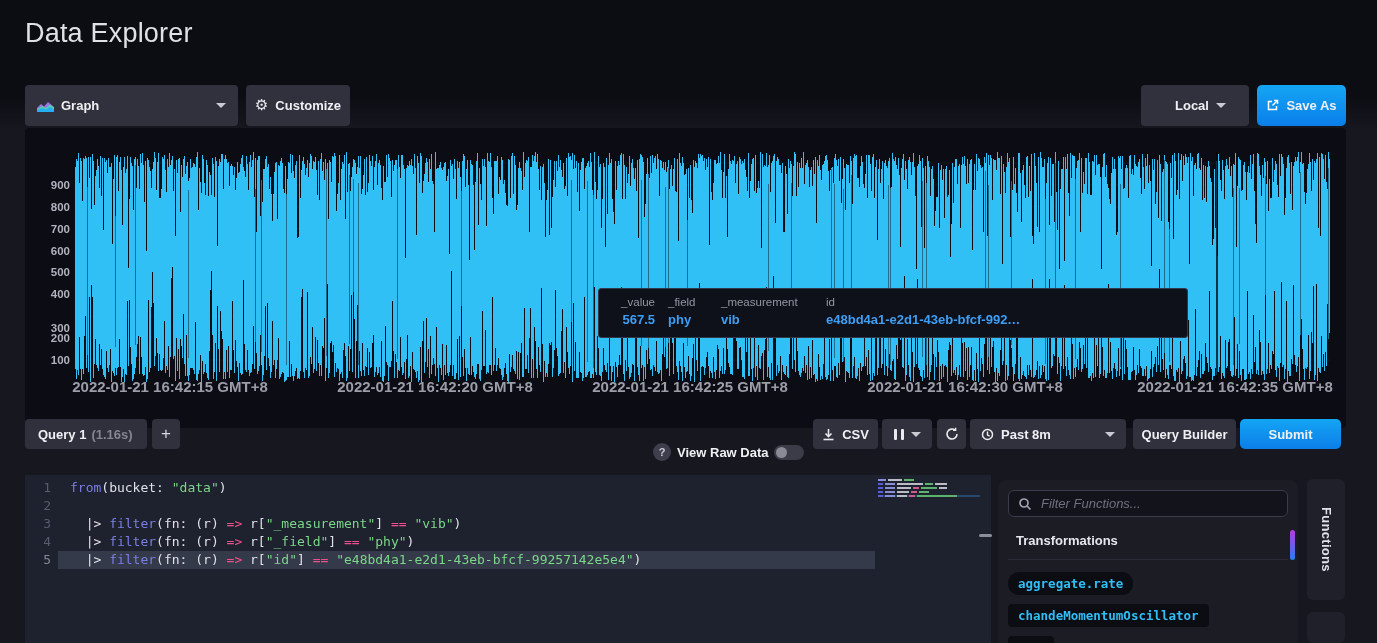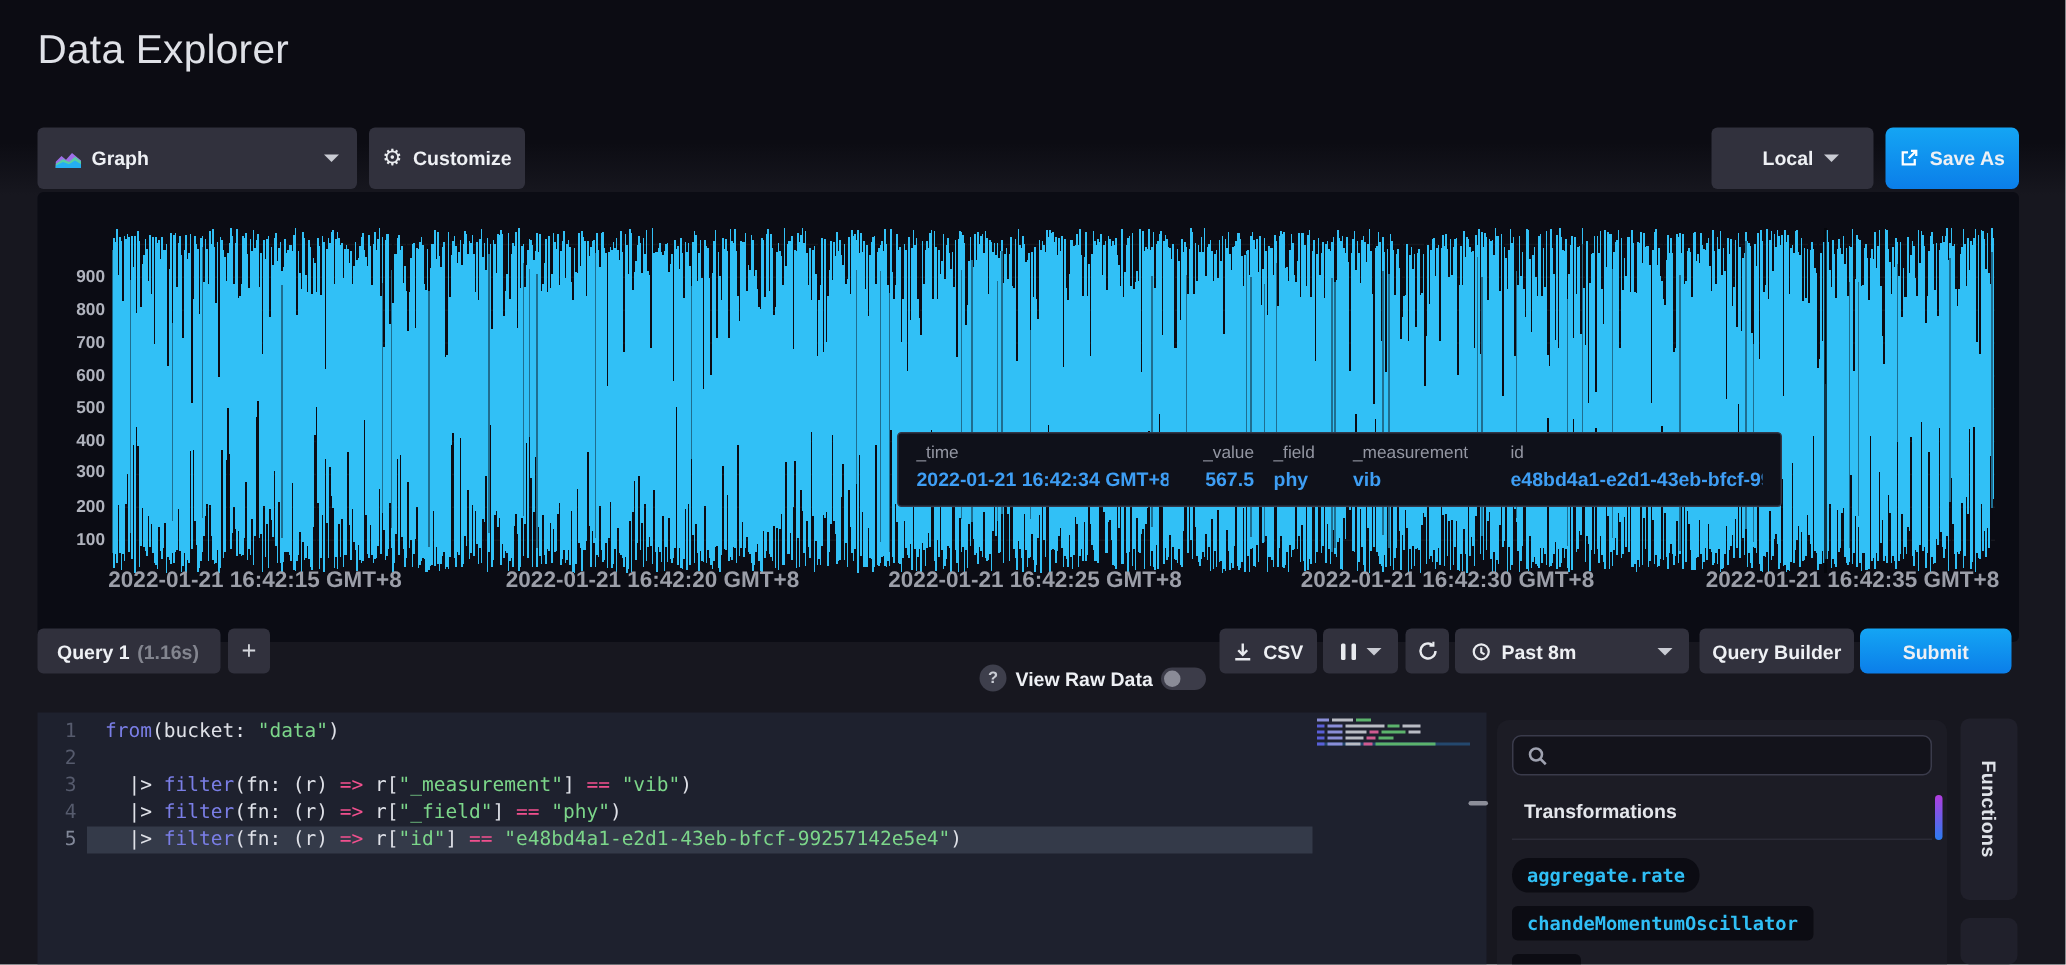--- a/index.html
+++ b/index.html
@@ -125,24 +125,20 @@
 
 <div class="chart-panel" id="chart-panel">
   <svg id="plot" width="1255" height="230" viewBox="0 0 1255 230">
       <path d="M0 32.9H1255M0 54.8H1255M0 76.7H1255M0 98.6H1255M0 120.5H1255M0 142.4H1255M0 164.3H1255M0 186.2H1255M0 208.1H1255M0 11.0H1255" stroke="rgba(255,255,255,0.05)" fill="none"></path>
       <path d="M0 14.8V216.6M1 6.8V226.6M2 9.4V217.6M3 0.9V223.0M4 31.2V184.9M5 6.1V216.9M6 8.5V228.2M7 7.7V217.2M8 5.5V222.2M9 7.0V183.7M10 4.1V164.1M11 6.3V215.8M12 34.9V203.1M13 5.4V220.4M14 26.1V175.9M15 5.3V229.9M16 56.5V132.5M17 2.2V145.3M18 8.6V226.1M19 52.9V211.8M20 24.2V186.8M21 17.7V212.7M22 7.4V215.5M23 14.0V218.8M24 35.5V191.9M25 4.4V212.5M26 44.3V197.3M27 5.8V216.6M28 6.6V223.3M29 5.8V224.8M30 10.1V227.2M31 8.1V199.2M32 20.5V215.5M33 6.2V220.4M34 14.6V213.1M35 14.7V220.4M36 10.5V229.7M37 13.4V219.0M38 27.4V221.2M39 3.0V223.9M40 63.6V216.4M41 4.8V223.3M42 3.1V216.0M43 39.4V214.8M44 10.3V187.1M45 5.3V215.3M46 18.0V229.6M47 73.1V225.1M48 14.7V216.5M49 4.7V229.7M50 20.8V221.6M51 16.7V223.0M52 4.2V148.7M53 5.9V214.3M54 47.3V147.9M55 5.1V195.3M56 10.6V211.6M57 14.1V229.1M58 57.5V226.8M59 6.9V222.2M60 5.4V216.3M61 35.7V205.0M62 7.3V192.1M63 13.7V184.3M64 37.1V221.9M65 2.2V184.5M66 10.9V205.3M67 0.7V221.5M68 12.7V224.0M69 50.3V223.2M70 9.0V214.5M71 47.7V229.9M72 6.2V226.6M73 8.0V222.5M74 14.5V219.8M75 19.2V215.7M76 35.6V154.6M77 16.9V213.7M78 9.8V150.8M79 0.0V213.7M80 5.6V203.6M81 37.6V185.9M82 10.1V200.5M83 0.6V218.6M84 46.4V202.2M85 45.6V217.6M86 37.2V218.6M87 5.3V217.9M88 6.6V206.4M89 3.2V169.2M90 17.5V221.2M91 39.7V213.7M92 7.3V217.8M93 15.1V193.7M94 1.0V224.6M95 13.3V205.0M96 8.1V220.4M97 3.7V218.3M98 39.1V206.8M99 16.7V203.7M100 83.9V229.2M101 7.9V185.5M102 20.6V219.4M103 7.2V197.0M104 5.5V226.9M105 59.6V187.0M106 12.5V194.4M107 24.6V205.8M108 6.5V161.9M109 3.6V212.1M110 21.8V223.5M111 13.6V206.7M112 9.5V223.6M113 28.6V229.3M114 25.9V222.5M115 7.3V216.3M116 16.4V215.7M117 14.5V215.8M118 11.3V218.2M119 11.5V222.2M120 15.4V170.0M121 4.8V227.7M122 0.2V228.9M123 58.1V221.8M124 15.6V218.2M125 30.3V202.9M126 40.9V229.8M127 2.7V209.2M128 6.7V221.6M129 31.2V219.7M130 42.8V212.0M131 8.0V220.9M132 12.8V225.9M133 43.9V228.3M134 20.1V199.1M135 23.2V138.0M136 42.5V210.2M137 6.4V183.1M138 12.1V227.2M139 44.9V219.9M140 5.4V191.3M141 9.2V229.4M142 16.3V154.1M143 13.9V196.9M144 6.7V219.8M145 10.3V159.4M146 2.4V178.6M147 1.6V186.7M148 37.4V226.6M149 7.4V219.6M150 2.9V227.4M151 6.5V197.6M152 11.3V219.6M153 10.0V193.7M154 33.5V225.7M155 13.8V218.3M156 11.6V218.3M157 14.2V149.0M158 23.1V197.8M159 15.2V221.1M160 37.5V225.7M161 25.6V209.1M162 9.5V214.7M163 21.4V228.6M164 20.2V211.4M165 11.8V221.2M166 6.1V223.4M167 3.3V221.8M168 14.8V218.8M169 19.0V191.6M170 25.2V217.5M171 4.4V219.7M172 11.8V197.7M173 37.9V217.7M174 10.4V223.5M175 2.5V220.8M176 14.9V220.0M177 7.6V212.1M178 0.3V174.2M179 45.0V217.0M180 5.7V190.2M181 79.5V216.0M182 8.3V221.6M183 4.2V218.5M184 4.2V214.3M185 64.3V183.3M186 27.9V213.0M187 13.8V229.3M188 17.0V223.0M189 17.1V204.2M190 6.7V154.2M191 4.4V218.1M192 14.6V215.0M193 12.0V205.9M194 36.6V213.9M195 25.3V226.3M196 0.5V219.8M197 68.8V222.3M198 42.4V213.0M199 19.8V208.2M200 10.7V226.3M201 10.1V217.4M202 66.5V207.5M203 13.0V186.1M204 13.7V226.9M205 9.1V224.6M206 5.9V221.7M207 11.0V220.3M208 37.3V220.5M209 41.3V229.5M210 14.1V229.1M211 41.7V227.9M212 26.7V225.4M213 10.4V224.8M214 10.6V188.9M215 1.5V225.4M216 20.6V212.4M217 2.9V224.0M218 18.5V228.9M219 26.0V223.7M220 12.7V218.8M221 9.4V215.9M222 86.1V227.1M223 84.6V226.1M224 2.8V227.2M225 46.0V219.0M226 17.8V215.9M227 8.9V136.8M228 5.3V220.3M229 12.3V225.7M230 23.2V215.8M231 16.0V218.1M232 7.8V220.1M233 24.8V225.9M234 10.7V224.3M235 2.3V214.3M236 4.2V212.2M237 17.3V174.7M238 8.7V220.9M239 10.2V216.5M240 4.5V184.5M241 17.6V218.5M242 42.8V188.4M243 9.3V210.7M244 47.9V223.7M245 7.1V213.3M246 0.6V223.5M247 19.4V194.3M248 10.2V196.2M249 28.3V165.6M250 6.8V229.4M251 17.0V216.3M252 10.9V224.5M253 67.3V225.9M254 8.2V221.3M255 10.4V191.2M256 30.0V188.7M257 3.9V199.6M258 4.5V193.1M259 1.2V224.6M260 3.9V210.6M261 58.9V220.0M262 42.0V215.6M263 30.5V216.9M264 3.1V228.5M265 47.6V221.9M266 17.3V220.1M267 10.3V226.2M268 12.3V198.4M269 2.9V217.9M270 66.5V204.1M271 0.1V228.8M272 39.9V226.0M273 12.0V193.5M274 10.6V218.8M275 39.0V197.3M276 24.5V143.0M277 14.8V220.2M278 7.4V139.5M279 8.2V166.8M280 11.2V225.8M281 21.5V189.3M282 15.1V152.7M283 3.6V226.3M284 15.9V199.2M285 3.9V218.9M286 41.8V224.1M287 37.3V191.4M288 23.1V218.1M289 7.1V223.9M290 42.6V213.9M291 5.1V215.0M292 40.2V196.4M293 30.8V223.3M294 3.4V225.0M295 9.2V215.8M296 14.0V215.1M297 4.3V190.6M298 37.7V183.1M299 15.1V224.8M300 8.6V220.4M301 2.0V214.7M302 33.2V223.0M303 10.8V221.2M304 8.2V214.6M305 12.8V224.9M306 35.9V188.7M307 47.7V229.3M308 13.6V229.9M309 29.6V223.7M310 30.2V173.8M311 3.3V210.3M312 25.0V213.1M313 2.0V228.7M314 6.2V214.5M315 8.7V214.6M316 16.7V208.8M317 8.4V229.0M318 7.2V198.5M319 12.7V225.7M320 8.4V201.9M321 8.1V209.8M322 16.5V226.3M323 3.0V218.1M324 14.6V219.1M325 26.0V185.3M326 3.4V214.5M327 2.9V222.6M328 13.3V221.1M329 16.8V210.1M330 9.2V226.5M331 16.1V206.7M332 12.5V182.7M333 14.4V226.4M334 9.2V224.1M335 13.4V213.9M336 6.7V229.6M337 14.4V199.8M338 21.5V216.6M339 1.7V217.8M340 15.8V219.7M341 82.8V226.2M342 4.0V219.2M343 11.1V230.0M344 30.9V227.5M345 0.5V225.9M346 3.6V229.6M347 41.0V189.4M348 29.2V168.6M349 21.8V221.0M350 11.3V210.2M351 5.5V165.6M352 10.3V214.5M353 29.7V196.9M354 6.8V226.0M355 17.4V184.2M356 1.5V222.0M357 28.8V212.8M358 31.5V205.8M359 13.6V211.8M360 0.3V224.0M361 16.8V174.8M362 16.0V216.0M363 15.9V229.6M364 13.2V212.6M365 9.8V215.8M366 15.8V222.7M367 18.0V191.9M368 15.0V228.4M369 10.9V212.8M370 10.3V222.8M371 6.6V193.3M372 24.2V220.6M373 17.1V223.6M374 15.0V219.7M375 8.2V213.3M376 14.1V219.1M377 11.7V224.4M378 27.4V213.2M379 6.8V226.7M380 16.5V227.2M381 46.6V220.7M382 9.0V187.3M383 16.0V228.0M384 10.0V183.8M385 25.0V224.8M386 38.9V154.1M387 9.1V204.5M388 1.7V223.5M389 4.4V197.0M390 35.4V216.4M391 16.7V228.8M392 8.2V215.6M393 33.1V222.3M394 5.4V222.7M395 8.2V185.2M396 12.1V223.1M397 13.0V214.4M398 33.0V220.2M399 98.3V224.5M400 30.3V227.3M401 8.8V222.1M402 1.4V212.4M403 73.2V212.0M404 16.0V226.9M405 32.3V229.0M406 47.9V218.3M407 6.5V158.8M408 14.0V214.1M409 7.0V214.4M410 15.3V178.3M411 73.6V222.0M412 0.7V219.5M413 8.7V221.4M414 9.7V212.5M415 0.7V213.2M416 15.4V223.0M417 45.5V144.5M418 61.7V218.8M419 8.8V213.2M420 9.2V196.0M421 9.1V219.4M422 3.6V213.1M423 41.9V205.9M424 24.8V215.8M425 28.0V217.3M426 4.6V223.1M427 8.2V228.4M428 31.8V224.9M429 27.7V216.1M430 40.7V210.6M431 7.5V221.7M432 54.0V228.9M433 6.6V229.6M434 8.1V202.1M435 46.0V220.0M436 4.0V215.1M437 0.5V202.7M438 41.9V217.1M439 4.2V219.2M440 13.2V221.8M441 57.9V198.9M442 52.9V226.6M443 16.1V200.0M444 10.3V228.0M445 15.5V200.5M446 18.5V190.8M447 37.7V224.5M448 0.2V224.9M449 25.1V155.7M450 10.9V217.4M451 8.4V217.1M452 8.7V203.4M453 5.3V221.3M454 13.7V186.2M455 14.8V155.6M456 15.1V226.4M457 3.1V206.6M458 9.2V225.8M459 4.4V174.8M460 0.0V188.7M461 9.7V216.9M462 1.7V225.5M463 16.7V195.3M464 37.7V212.5M465 13.5V220.1M466 47.7V136.2M467 14.9V191.7M468 11.9V229.6M469 30.5V222.1M470 85.0V224.7M471 17.6V220.8M472 38.1V224.8M473 6.5V212.2M474 82.7V191.1M475 7.6V193.2M476 17.6V189.5M477 45.2V225.1M478 28.2V216.3M479 8.8V197.6M480 34.5V138.0M481 9.4V195.5M482 18.8V204.1M483 2.8V224.3M484 15.0V221.7M485 8.3V221.1M486 17.9V228.6M487 24.5V157.3M488 10.5V221.1M489 37.0V209.9M490 34.0V226.3M491 5.9V223.8M492 44.3V199.5M493 1.1V216.4M494 5.0V222.3M495 4.3V214.0M496 7.7V194.2M497 1.2V229.8M498 16.7V151.3M499 3.1V218.5M500 15.8V189.6M501 8.6V225.9M502 40.4V225.9M503 11.4V225.9M504 58.6V199.7M505 17.7V219.9M506 9.5V220.7M507 5.7V229.3M508 5.5V225.9M509 37.2V196.7M510 16.2V224.6M511 13.6V225.1M512 11.4V223.3M513 8.5V219.5M514 15.4V218.9M515 0.8V225.5M516 10.4V226.1M517 37.7V222.3M518 43.2V225.5M519 0.4V134.5M520 29.5V219.6M521 47.3V223.0M522 38.0V183.8M523 3.7V195.9M524 14.5V223.3M525 12.4V223.7M526 12.5V229.0M527 47.4V219.9M528 10.7V195.6M529 14.8V213.3M530 95.0V218.3M531 6.2V220.3M532 61.5V216.7M533 13.4V228.3M534 1.1V154.1M535 11.0V214.0M536 6.5V228.6M537 47.1V219.6M538 13.9V213.7M539 71.5V229.7M540 8.6V210.2M541 37.6V214.8M542 14.4V225.0M543 8.5V213.0M544 13.3V203.2M545 3.4V212.6M546 1.0V134.7M547 47.4V159.1M548 2.2V222.3M549 12.7V228.7M550 47.0V207.7M551 14.5V219.3M552 30.6V154.6M553 22.1V214.6M554 4.3V227.2M555 34.2V225.3M556 11.1V220.5M557 6.5V212.2M558 16.4V213.1M559 27.2V229.0M560 15.7V182.2M561 39.1V184.4M562 8.2V214.5M563 40.9V223.1M564 7.3V229.4M565 1.8V193.5M566 2.8V215.7M567 4.6V212.8M568 9.8V229.1M569 64.7V214.7M570 7.2V226.5M571 22.1V197.6M572 5.8V212.2M573 21.5V196.0M574 26.1V207.0M575 3.9V217.9M576 21.4V216.7M577 2.7V224.3M578 10.6V212.8M579 5.5V215.2M580 4.1V219.2M581 16.5V189.1M582 1.7V220.1M583 6.7V221.9M584 44.1V221.1M585 7.9V217.5M586 9.2V228.6M587 16.3V202.0M588 9.9V183.9M589 17.9V205.1M590 10.1V195.2M591 19.8V216.5M592 15.0V215.9M593 7.8V190.8M594 36.8V223.6M595 17.3V217.8M596 13.3V182.6M597 33.7V190.9M598 17.0V222.0M599 6.0V182.6M600 38.5V154.8M601 39.8V214.3M602 7.2V220.0M603 88.7V228.1M604 0.6V208.9M605 11.2V213.8M606 13.6V220.1M607 5.0V229.2M608 10.6V190.7M609 22.5V214.8M610 21.5V226.1M611 16.6V220.1M612 68.1V219.3M613 15.9V204.2M614 46.1V221.5M615 12.6V229.1M616 47.6V224.4M617 60.9V206.4M618 8.3V191.6M619 14.7V229.7M620 8.6V173.7M621 11.3V208.0M622 16.0V219.1M623 1.6V184.7M624 5.7V229.0M625 1.5V229.0M626 3.6V214.7M627 2.5V213.7M628 9.0V214.6M629 5.7V223.3M630 18.3V215.5M631 6.5V205.3M632 15.2V200.0M633 5.0V213.6M634 37.7V226.0M635 7.4V218.9M636 39.7V220.5M637 1.0V225.8M638 8.9V204.8M639 8.2V219.6M640 7.9V227.2M641 12.1V218.2M642 11.1V192.7M643 3.8V197.4M644 11.1V225.9M645 0.4V218.5M646 17.8V213.8M647 45.6V222.0M648 19.5V196.0M649 2.4V221.7M650 45.5V217.9M651 24.3V183.0M652 85.0V197.3M653 17.3V211.2M654 1.7V214.8M655 8.6V222.0M656 11.6V222.3M657 7.5V223.2M658 9.2V185.6M659 4.0V184.7M660 8.7V182.5M661 11.5V189.2M662 8.5V216.8M663 41.5V216.7M664 5.1V195.9M665 7.2V194.9M666 12.0V207.8M667 8.9V224.9M668 11.4V225.0M669 6.5V227.3M670 18.3V181.1M671 24.9V200.1M672 38.6V217.6M673 0.6V223.7M674 46.1V224.0M675 29.2V166.6M676 11.5V216.5M677 6.5V229.1M678 5.6V216.1M679 38.6V142.9M680 3.4V225.2M681 40.5V213.8M682 36.1V228.3M683 28.6V193.3M684 35.6V215.8M685 0.4V216.7M686 96.1V204.1M687 1.7V200.8M688 15.4V227.5M689 12.5V197.6M690 14.2V186.9M691 0.9V135.3M692 14.6V225.0M693 12.9V215.2M694 2.5V226.3M695 39.9V227.8M696 10.9V211.4M697 8.5V227.5M698 3.7V222.6M699 2.0V222.6M700 71.3V183.3M701 8.9V224.3M702 4.9V213.3M703 7.4V221.2M704 12.9V219.0M705 13.4V204.4M706 20.9V227.7M707 10.6V212.6M708 9.9V220.4M709 80.2V221.5M710 14.3V223.4M711 21.7V213.9M712 9.8V224.5M713 7.1V225.7M714 16.1V201.7M715 9.1V180.9M716 12.4V182.0M717 44.0V216.6M718 14.3V182.1M719 0.2V208.2M720 2.4V220.4M721 44.2V170.9M722 10.0V199.4M723 35.2V218.5M724 11.0V222.6M725 15.9V225.3M726 6.2V220.9M727 15.7V215.7M728 0.3V219.4M729 32.2V203.7M730 12.9V221.4M731 10.5V212.8M732 7.8V228.4M733 15.0V194.2M734 35.3V227.2M735 17.5V215.0M736 14.7V225.9M737 33.5V188.2M738 7.7V222.8M739 21.8V222.1M740 5.4V229.9M741 70.5V227.1M742 7.6V228.7M743 13.6V201.6M744 2.7V215.3M745 17.6V228.3M746 28.3V223.5M747 12.9V226.8M748 12.2V212.2M749 8.8V196.0M750 3.6V225.0M751 3.2V228.0M752 7.6V226.6M753 18.6V222.5M754 38.5V186.7M755 17.8V229.3M756 15.5V138.6M757 14.9V218.4M758 31.3V229.1M759 5.6V214.3M760 2.4V213.5M761 8.1V225.3M762 14.3V225.9M763 7.3V211.4M764 8.3V222.9M765 5.0V194.0M766 51.4V144.7M767 27.0V209.9M768 6.5V218.8M769 15.6V205.0M770 58.1V229.5M771 12.0V219.4M772 13.4V219.5M773 13.4V221.2M774 31.3V225.8M775 4.4V176.2M776 8.6V216.7M777 4.1V226.0M778 5.5V213.6M779 2.1V205.4M780 4.3V226.0M781 2.9V226.7M782 26.4V224.4M783 20.3V216.0M784 35.0V229.0M785 14.4V211.1M786 4.1V219.1M787 9.8V214.9M788 31.5V213.8M789 36.0V166.3M790 22.1V213.8M791 3.1V205.4M792 46.3V222.5M793 3.3V198.2M794 3.4V222.0M795 11.5V228.6M796 38.5V154.0M797 4.6V228.2M798 1.5V220.9M799 45.8V223.7M800 15.1V184.0M801 7.8V185.5M802 15.6V223.0M803 17.4V216.1M804 6.5V213.2M805 31.4V182.4M806 16.5V216.4M807 9.3V212.1M808 46.7V215.8M809 10.9V223.4M810 8.4V197.2M811 13.7V214.0M812 15.5V223.7M813 9.4V216.2M814 5.7V201.5M815 35.9V217.5M816 34.5V219.1M817 1.0V209.0M818 6.8V206.9M819 8.8V227.2M820 5.4V228.3M821 13.4V193.0M822 16.9V207.4M823 5.8V140.4M824 22.7V153.4M825 95.2V187.8M826 16.4V179.8M827 7.4V215.3M828 2.0V216.1M829 28.2V219.8M830 8.6V228.8M831 16.5V222.9M832 36.6V187.0M833 7.9V212.8M834 5.2V224.8M835 9.5V229.2M836 22.6V165.9M837 10.4V199.8M838 0.9V229.9M839 15.4V215.2M840 43.7V223.8M841 4.7V212.4M842 13.5V197.5M843 11.7V215.8M844 2.9V218.4M845 9.1V224.1M846 75.0V225.4M847 5.8V229.4M848 15.8V218.3M849 3.9V225.8M850 13.9V184.9M851 30.6V213.4M852 3.8V225.2M853 8.8V213.6M854 14.9V228.2M855 44.4V220.3M856 17.0V213.4M857 13.7V165.3M858 26.5V202.2M859 9.8V228.3M860 59.3V204.7M861 45.2V214.8M862 0.9V187.8M863 10.5V201.7M864 75.6V229.1M865 18.2V213.9M866 12.9V227.4M867 27.6V212.3M868 17.1V225.4M869 65.9V213.7M870 16.6V213.2M871 13.8V214.8M872 44.7V229.7M873 43.3V197.7M874 17.6V190.3M875 46.1V192.9M876 71.8V224.3M877 11.3V142.8M878 14.2V220.7M879 14.5V218.4M880 7.2V222.9M881 6.5V214.8M882 32.3V227.6M883 13.6V222.7M884 11.5V213.4M885 10.6V224.6M886 13.2V181.6M887 4.6V191.0M888 12.0V225.1M889 4.0V190.4M890 14.3V218.8M891 32.4V195.5M892 7.1V228.2M893 31.3V194.9M894 12.4V224.7M895 7.6V212.8M896 6.6V195.0M897 97.7V228.0M898 37.7V228.9M899 11.8V217.5M900 37.8V228.7M901 2.2V200.7M902 19.4V217.2M903 6.0V229.9M904 7.0V223.9M905 12.6V218.9M906 16.0V206.1M907 15.2V212.2M908 0.5V225.3M909 4.7V192.1M910 11.1V165.4M911 0.7V223.2M912 84.2V217.5M913 2.7V205.2M914 12.7V221.5M915 3.0V161.9M916 6.3V214.8M917 47.9V195.3M918 7.1V224.1M919 8.4V220.4M920 8.1V229.9M921 17.8V216.3M922 0.1V229.3M923 5.5V221.0M924 5.6V224.2M925 41.8V198.3M926 3.7V153.4M927 5.4V212.9M928 12.4V208.5M929 20.3V138.2M930 40.9V229.3M931 14.5V212.8M932 0.7V227.7M933 9.9V224.4M934 6.0V138.8M935 7.4V187.6M936 28.9V196.2M937 37.9V215.0M938 5.1V229.4M939 32.0V222.1M940 16.3V212.1M941 40.9V135.8M942 59.5V177.3M943 0.5V227.0M944 1.3V228.8M945 20.6V205.4M946 69.5V226.5M947 17.7V222.5M948 12.9V219.3M949 32.6V223.9M950 45.6V225.1M951 5.3V226.7M952 3.9V213.1M953 45.0V223.0M954 13.6V213.0M955 39.4V217.6M956 1.7V224.8M957 84.4V217.4M958 91.9V226.2M959 0.7V225.0M960 13.5V223.4M961 30.9V217.5M962 74.7V209.4M963 4.7V227.2M964 80.2V213.7M965 0.3V225.7M966 6.2V223.0M967 14.5V213.0M968 15.1V220.1M969 7.0V214.3M970 47.2V226.6M971 30.6V229.3M972 11.1V145.8M973 5.3V228.3M974 11.8V216.0M975 6.0V182.6M976 43.8V216.1M977 12.4V213.8M978 12.3V202.0M979 70.4V204.4M980 0.1V148.6M981 40.1V225.1M982 14.7V222.4M983 8.8V205.0M984 96.7V210.6M985 36.5V228.7M986 17.0V214.4M987 16.6V171.3M988 5.3V217.0M989 4.2V133.1M990 5.4V213.8M991 16.6V223.6M992 2.2V205.0M993 40.9V218.2M994 1.8V222.9M995 1.0V227.4M996 25.8V182.5M997 2.5V191.9M998 3.9V227.2M999 4.2V215.8M1000 27.1V225.0M1001 15.9V214.7M1002 9.0V206.5M1003 7.7V218.3M1004 1.3V189.9M1005 79.9V196.3M1006 6.4V220.2M1007 41.2V217.4M1008 20.0V192.6M1009 32.0V212.4M1010 5.7V163.3M1011 6.3V216.1M1012 42.4V183.3M1013 1.0V225.8M1014 9.8V225.7M1015 42.6V223.8M1016 43.2V229.3M1017 9.0V221.0M1018 9.9V226.1M1019 2.8V185.5M1020 23.2V224.6M1021 3.0V193.4M1022 12.8V214.0M1023 12.1V185.4M1024 11.9V226.3M1025 24.9V221.8M1026 8.8V168.0M1027 14.7V194.7M1028 2.4V223.9M1029 0.8V218.3M1030 24.9V225.8M1031 13.0V225.5M1032 31.8V220.7M1033 35.5V131.9M1034 47.1V221.2M1035 51.6V190.1M1036 21.0V219.0M1037 4.9V227.2M1038 16.8V216.4M1039 6.6V210.6M1040 16.6V217.2M1041 82.6V224.9M1042 80.0V218.5M1043 3.9V195.6M1044 5.9V223.6M1045 3.5V217.3M1046 16.7V220.1M1047 4.1V227.6M1048 37.0V159.3M1049 35.6V222.4M1050 15.6V188.4M1051 13.1V197.1M1052 16.3V214.6M1053 45.7V228.2M1054 3.6V228.0M1055 2.9V228.0M1056 22.3V220.3M1057 17.1V219.3M1058 23.4V194.8M1059 3.2V217.5M1060 11.6V227.6M1061 13.9V222.6M1062 14.8V213.4M1063 9.8V221.2M1064 6.6V197.1M1065 25.6V213.7M1066 42.1V216.3M1067 1.6V224.4M1068 15.1V223.5M1069 37.3V216.9M1070 5.7V224.0M1071 14.1V213.8M1072 1.7V229.2M1073 31.1V227.3M1074 13.2V226.4M1075 28.7V217.3M1076 93.6V198.6M1077 6.6V224.9M1078 17.5V214.8M1079 7.2V211.8M1080 10.3V204.5M1081 39.6V220.1M1082 8.2V193.7M1083 14.3V213.3M1084 3.3V191.4M1085 12.4V220.3M1086 68.7V177.3M1087 20.2V206.8M1088 16.5V218.0M1089 2.8V200.6M1090 8.8V226.1M1091 10.3V216.6M1092 11.7V223.0M1093 11.0V226.6M1094 77.0V212.5M1095 10.6V213.2M1096 25.6V216.6M1097 3.0V177.8M1098 87.4V224.2M1099 1.3V228.7M1100 8.5V229.1M1101 42.5V218.4M1102 37.9V219.5M1103 0.7V216.3M1104 47.3V229.8M1105 7.8V188.9M1106 1.9V221.6M1107 28.6V218.7M1108 3.7V207.2M1109 12.6V203.7M1110 1.5V210.6M1111 5.3V227.2M1112 11.1V223.6M1113 4.6V167.5M1114 13.3V225.4M1115 1.4V224.5M1116 9.1V229.3M1117 4.9V228.1M1118 43.8V228.6M1119 13.4V222.5M1120 11.3V156.7M1121 16.7V223.6M1122 1.8V214.9M1123 1.2V207.7M1124 16.0V198.9M1125 17.7V226.0M1126 6.4V202.4M1127 48.4V221.9M1128 13.3V221.5M1129 46.4V218.6M1130 14.2V191.3M1131 14.1V204.8M1132 14.9V210.9M1133 9.4V219.7M1134 13.7V229.7M1135 26.4V215.4M1136 29.7V216.8M1137 13.6V227.9M1138 87.4V223.9M1139 16.5V223.8M1140 75.5V215.6M1141 9.1V223.1M1142 0.6V220.4M1143 1.5V220.4M1144 9.4V215.2M1145 26.3V184.0M1146 39.2V226.6M1147 8.1V220.8M1148 17.5V224.3M1149 46.6V226.1M1150 14.2V188.3M1151 7.4V215.8M1152 13.4V213.5M1153 17.1V189.8M1154 5.3V186.7M1155 24.3V219.3M1156 13.6V223.5M1157 45.0V224.6M1158 11.7V222.6M1159 12.5V164.5M1160 0.6V224.3M1161 95.2V216.6M1162 34.3V192.3M1163 4.5V225.9M1164 7.4V199.1M1165 8.1V223.4M1166 5.1V228.5M1167 37.9V216.8M1168 13.3V216.8M1169 10.4V228.2M1170 19.9V227.7M1171 47.9V227.3M1172 20.2V196.6M1173 14.0V221.7M1174 20.6V220.3M1175 2.9V227.2M1176 26.9V216.9M1177 12.2V221.7M1178 1.5V223.0M1179 38.5V210.0M1180 71.7V214.3M1181 90.8V222.3M1182 0.6V218.4M1183 1.5V223.2M1184 14.0V220.6M1185 22.9V190.3M1186 44.1V223.3M1187 12.6V218.6M1188 26.2V221.8M1189 6.4V227.5M1190 9.5V142.7M1191 32.1V221.7M1192 9.1V217.1M1193 59.1V190.9M1194 26.9V220.7M1195 45.7V212.6M1196 46.1V217.0M1197 5.9V199.2M1198 7.1V201.9M1199 18.2V139.1M1200 8.5V218.4M1201 12.0V225.2M1202 33.0V214.4M1203 45.1V215.7M1204 1.5V228.5M1205 23.5V211.0M1206 2.3V218.5M1207 4.9V215.0M1208 11.7V212.5M1209 63.4V226.5M1210 45.5V216.9M1211 15.5V149.3M1212 5.4V229.9M1213 2.5V219.3M1214 10.5V224.0M1215 41.6V223.6M1216 10.2V207.3M1217 58.4V211.5M1218 14.4V133.0M1219 10.0V202.9M1220 5.0V212.8M1221 9.1V219.9M1222 5.4V214.2M1223 0.1V205.4M1224 21.3V228.6M1225 10.2V182.8M1226 0.2V226.2M1227 11.8V197.1M1228 10.6V217.3M1229 40.4V227.5M1230 52.0V215.7M1231 23.2V217.1M1232 17.0V215.0M1233 12.4V183.2M1234 0.9V226.7M1235 10.4V218.5M1236 38.7V179.6M1237 6.9V190.9M1238 27.8V133.7M1239 8.7V227.6M1240 11.1V222.7M1241 6.7V212.7M1242 0.6V229.1M1243 76.2V216.4M1244 4.8V219.8M1245 17.6V220.7M1246 1.0V184.3M1247 1.8V215.2M1248 7.1V202.1M1249 27.4V219.4M1250 3.0V200.3M1251 17.8V213.5M1252 37.0V223.3M1253 0.2V186.8M1254 6.6V180.9" stroke="#31C0F6" stroke-width="1" fill="none" shape-rendering="crispEdges"></path>
       <path d="M935 0V85.1M37 0V91.9M71 0V99.1M1114 0V111.7M1076 0V113.9M1142 0V104.3M28 0V77.6M53 0V116.4M638 0V30.7M398 0V33.0M1083 0V66.3M454 0V80.4M708 0V80.2M777 0V51.7M1131 0V50.1M994 0V64.2M1198 0V30.3M637 0V47.8M1083 0V66.1M841 0V117.1M764 0V29.1M908 0V80.1M538 0V59.8M984 0V116.7M862 0V44.8M7 0V48.8M394 0V107.6M374 0V102.3M885 0V75.6M1251 0V30.3M974 0V73.3M989 0V109.3M1166 0V38.6M712 0V61.5M927 0V111.7M1083 0V18.1M1034 0V33.9M1245 0V83.9M1026 0V116.9M878 0V50.6M1093 0V69.9M802 0V88.4M982 0V78.3M431 0V52.7M471 0V47.7M142 0V93.7M860 0V20.6M1137 0V93.3M1231 0V40.5M330 0V105.6M196 0V42.1M660 0V31.3M318 0V18.5M859 0V74.1M476 0V76.3M634 0V92.8M526 0V75.8M292 0V35.5M570 0V51.5M849 0V96.0M406 0V36.1M359 0V79.7M316 0V45.0M1080 0V52.0M371 0V29.0M563 0V86.2M783 0V26.3M875 0V105.0M187 0V50.0M1145 0V27.7M226 230V144.6M595 230V178.6M699 230V165.4M981 230V141.0M863 230V199.7M904 230V157.9M248 230V196.0M97 230V115.4M181 230V201.0M235 230V205.1M294 230V200.4M532 230V210.7M853 230V176.4M14 230V144.7M486 230V179.1M698 230V123.8M776 230V184.9M345 230V195.1M1206 230V129.5M808 230V147.5M317 230V149.3M1026 230V176.5M672 230V135.9M776 230V154.0M469 230V208.7M595 230V165.7M1226 230V166.7M765 230V172.0M160 230V187.6M1241 230V132.4M142 230V173.1M376 230V119.4M957 230V126.7M77 230V120.2M35 230V196.9M699 230V202.0M1184 230V178.3M136 230V119.1M842 230V127.2M276 230V163.5M168 230V128.0M829 230V124.3M111 230V182.8M1180 230V194.7M1252 230V152.0M491 230V182.4M491 230V174.6M1134 230V138.8M624 230V131.4M768 230V209.2M987 230V158.0M749 230V143.9M197 230V169.2M840 230V140.2M252 230V131.5M918 230V189.2M192 230V151.4M509 230V144.9M496 230V170.4M911 230V149.4M1046 230V165.9M232 230V139.7M1178 230V162.8M96 230V125.9M1172 230V138.8M804 230V166.5M73 230V147.7M1084 230V117.2M269 230V190.8M974 230V127.1" stroke="#0b0c14" stroke-width="1" fill="none" shape-rendering="crispEdges"></path>
       <path d="M847 28.9V204.9M776 23.3V194.3M815 15.2V213.2M386 33.7V221.0M278 27.0V209.2M768 37.4V217.6M970 34.7V211.9M518 25.5V216.3M756 17.0V199.3M693 32.0V199.4M12 24.3V218.2M1225 20.0V194.2M612 34.2V194.0M1045 31.5V215.0M283 30.5V213.4M980 10.8V217.5M566 27.8V194.2M1094 24.1V209.5M322 11.9V206.7M274 23.3V192.0M593 15.5V194.8M573 8.0V213.6M186 23.9V199.7M512 28.8V209.6M1164 35.7V192.0M211 9.0V212.5M1000 26.3V206.9M1190 24.3V211.0M759 32.4V206.2M180 36.6V192.0M60 12.8V193.4M851 14.2V218.9M251 9.0V203.6M113 37.9V206.4M590 35.3V221.0M1158 35.7V213.4M910 19.3V200.3M1089 8.4V220.5M913 32.6V217.3M40 32.6V195.0M716 31.3V206.5M936 19.4V193.2M496 28.0V192.2M1253 16.2V196.5M813 33.2V216.7" stroke="rgba(11,12,20,0.45)" stroke-width="1" fill="none" shape-rendering="crispEdges"></path>
       <path d="M1142 0V230" stroke="rgba(4,5,10,0.75)" stroke-width="2"></path>
     </svg>
   <div class="tooltip" id="tooltip">
-      <div class="tt-col" style="width: 168px;">
-        <div class="tt-label">_time</div>
-        <div class="tt-value">2022-01-21 16:42:34 GMT+8</div>
-      </div>
       <div class="tt-col" style="width: 44px; text-align: right;">
         <div class="tt-label">_value</div>
         <div class="tt-value">567.5</div>
       </div>
       <div class="tt-col" style="width: 40px;">
         <div class="tt-label">_field</div>
         <div class="tt-value">phy</div>
       </div>
       <div class="tt-col" style="width: 92px;">
         <div class="tt-label">_measurement</div>
@@ -152,21 +148,21 @@
         <div class="tt-label">id</div>
         <div class="tt-value">e48bd4a1-e2d1-43eb-bfcf-992…</div>
       </div>
     </div>
 <div class="ytick" style="top: 48.8571px;">900</div>
     <div class="ytick" style="top: 70.7619px;">800</div>
     <div class="ytick" style="top: 92.6667px;">700</div>
     <div class="ytick" style="top: 114.571px;">600</div>
     <div class="ytick" style="top: 136.476px;">500</div>
     <div class="ytick" style="top: 158.381px;">400</div>
-    <div class="ytick" style="top: 179px; text-align: right;">300</div>
+    <div class="ytick" style="top: 192px; text-align: right;">300</div>
     <div class="ytick" style="top: 202.19px;">200</div>
     <div class="ytick" style="top: 224.095px;">100</div>
     <div class="xtick" style="left: 145px;">2022-01-21 16:42:15 GMT+8</div>
     <div class="xtick" style="left: 410px;">2022-01-21 16:42:20 GMT+8</div>
     <div class="xtick" style="left: 665px;">2022-01-21 16:42:25 GMT+8</div>
     <div class="xtick" style="left: 940px;">2022-01-21 16:42:30 GMT+8</div>
     <div class="xtick" style="left: 1210px;">2022-01-21 16:42:35 GMT+8</div>
   </div>
 
 <div class="btn qbtn query-tab">
@@ -226,20 +222,21 @@
     </div>
   <div class="divider-handle"></div>
 </div>
 
 <div class="fpanel">
   <div class="fsearch">
     <svg width="14" height="14" viewBox="0 0 14 14" fill="none" stroke="#9fa2b0" stroke-width="1.7">
         <circle cx="6" cy="6" r="4"></circle>
         <path d="M9 9l3.5 3.5"></path>
       </svg>
+    <input type="text" placeholder="Filter Functions..." style="">
   </div>
   <div class="fcat">Transformations</div>
   <div class="fdiv"></div>
   <div id="fitems">
       <div class="fpill" style="top: 92px; border-radius: 11px;">aggregate.rate</div>
       <div class="fpill" style="top: 124px;">chandeMomentumOscillator</div>
     </div>
   <div class="fpill-partial"></div>
   <div class="fscroll"></div>
 </div>

